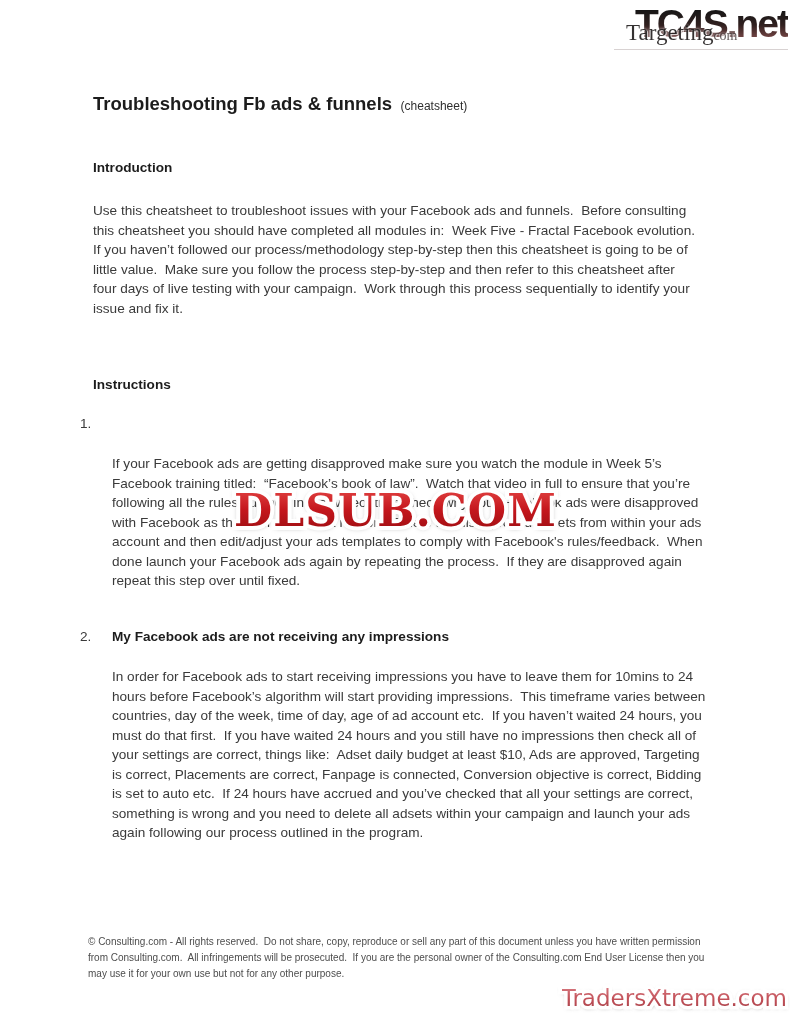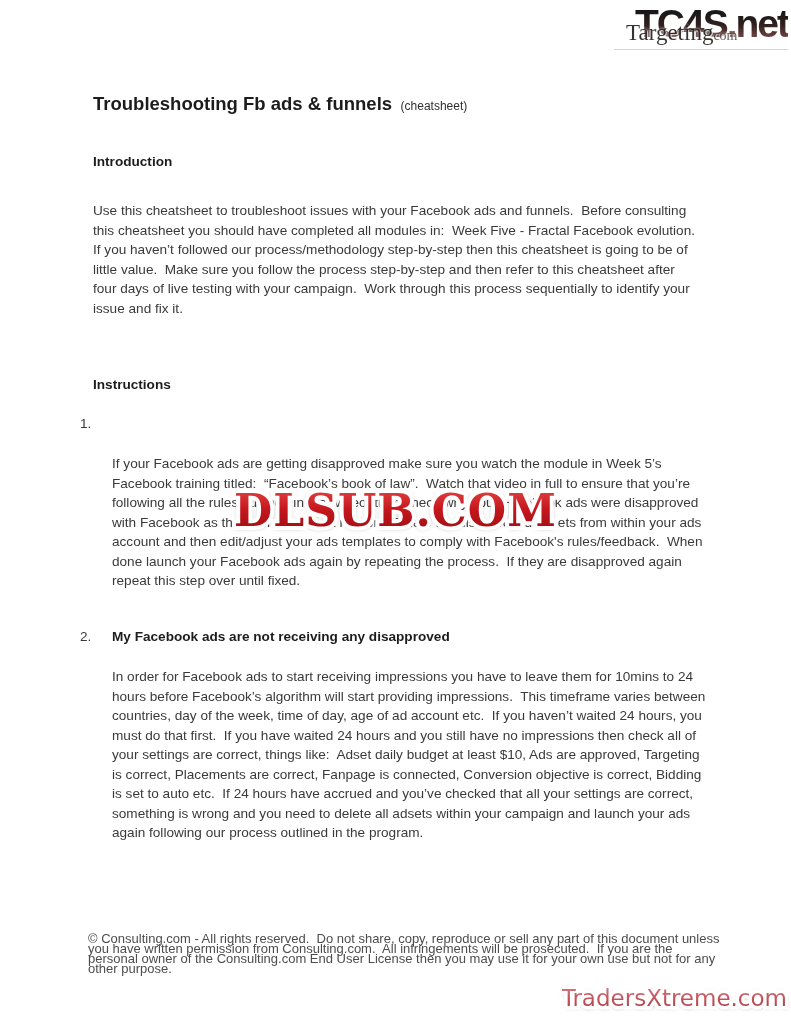--- a/index.html
+++ b/index.html
@@ -79,21 +79,21 @@
     color: #2e2e2e;
   }
 
   .section-heading {
     position: absolute;
     left: 93px;
     font-size: 13.6px;
     font-weight: bold;
     color: #1c1c1c;
   }
-  .heading-introduction { top: 154px; }
+  .heading-introduction { top: 160px; }
   .heading-instructions { top: 377px; }
 
   .body-text {
     font-size: 13.6px;
     line-height: 19.5px;
     color: #3a3a3a;
     white-space: pre-wrap;
   }
   .intro-paragraph {
     position: absolute;
@@ -126,22 +126,22 @@
   }
   .item1-paragraph { top: 454px; }
   .item2-paragraph { top: 667px; }
 
   
   .page-footer {
     position: absolute;
     left: 88px;
     top: 934px;
     width: 632px;
-    font-size: 13px;
-    line-height: 10px;
+    font-size: 10px;
+    line-height: 16px;
     color: #4d4d4d;
     white-space: pre-wrap;
   }
 
   
   .watermark {
     position: absolute;
     left: 50%;
     top: 487px;
     transform: translateX(-50%);
@@ -219,21 +219,21 @@
 
   <div class="section-heading heading-instructions">Instructions</div>
 
   <div class="numbered-item-heading item1-heading">
     <span class="item-number">1.</span>
   </div>
   <div class="body-text item-paragraph item1-paragraph">If your Facebook ads are getting disapproved make sure you watch the module in Week 5’s Facebook training titled:  “Facebook’s book of law”.  Watch that video in full to ensure that you’re following all the rules outlined in that video, then check why your Facebook ads were disapproved with Facebook as they will give you a reason.  Delete the disapproved adsets from within your ads account and then edit/adjust your ads templates to comply with Facebook's rules/feedback.  When done launch your Facebook ads again by repeating the process.  If they are disapproved again repeat this step over until fixed.</div>
 
   <div class="numbered-item-heading item2-heading">
     <span class="item-number">2.</span>
-    <span>My Facebook ads are not receiving any disapproved</span>
+    <span>My Facebook ads are not receiving any impressions</span>
   </div>
   <div class="body-text item-paragraph item2-paragraph">In order for Facebook ads to start receiving impressions you have to leave them for 10mins to 24 hours before Facebook’s algorithm will start providing impressions.  This timeframe varies between countries, day of the week, time of day, age of ad account etc.  If you haven’t waited 24 hours, you must do that first.  If you have waited 24 hours and you still have no impressions then check all of your settings are correct, things like:  Adset daily budget at least $10, Ads are approved, Targeting is correct, Placements are correct, Fanpage is connected, Conversion objective is correct, Bidding is set to auto etc.  If 24 hours have accrued and you’ve checked that all your settings are correct, something is wrong and you need to delete all adsets within your campaign and launch your ads again following our process outlined in the program.</div>
 
   <div class="page-footer">© Consulting.com - All rights reserved.  Do not share, copy, reproduce or sell any part of this document unless you have written permission from Consulting.com.  All infringements will be prosecuted.  If you are the personal owner of the Consulting.com End User License then you may use it for your own use but not for any other purpose.</div>
 
   <div class="watermark">
     <span class="wm-back">DLSUB.COM</span>
     <span class="wm-front">DLSUB.COM</span>
   </div>
 

